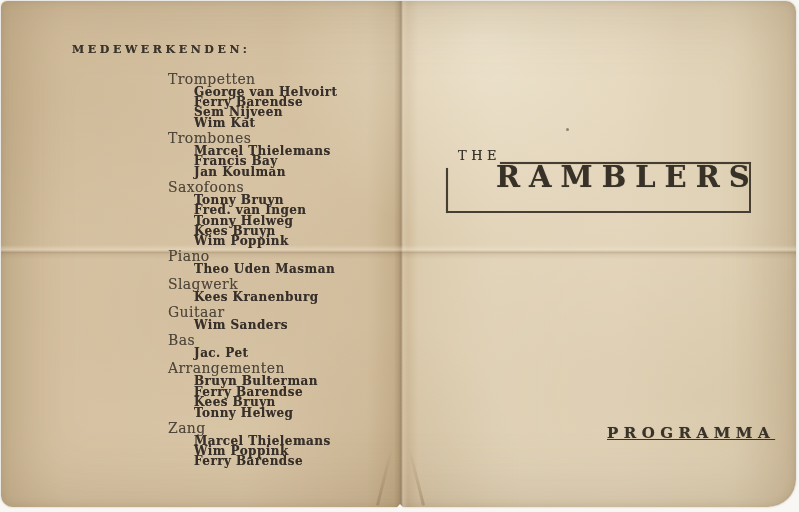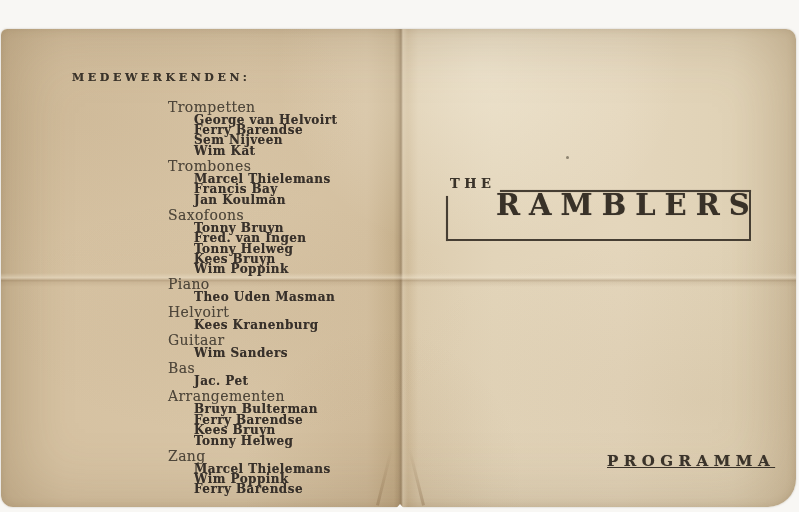--- a/index.html
+++ b/index.html
@@ -18,21 +18,20 @@
       radial-gradient(ellipse at 60% 8%, rgba(248,242,226,0.45), transparent 30%),
       radial-gradient(ellipse at 48% 95%, rgba(140,108,70,0.12), transparent 24%),
       linear-gradient(90deg,
         #cdb896 0%, #d6c2a2 8%, #d8c5a6 30%, #d4c0a0 46%,
         #c6b08c 49.8%, #ddcdb0 52.5%, #e2d4b9 62%,
         #e4d6bc 78%, #e0d2b6 92%, #d6c5a6 100%);
     box-shadow:
       inset 0 0 70px rgba(120,95,60,0.28),
       inset 0 0 8px rgba(120,95,60,0.22),
       0 0 2px rgba(100,90,70,0.35);
-    margin-top: 28px;
   }
 
   
   .fold {
     position:absolute; left:393px; top:0; bottom:0; width:14px;
     background:linear-gradient(90deg,
       transparent 0%, rgba(110,85,55,0.16) 30%, rgba(88,64,38,0.34) 50%,
       rgba(236,226,206,0.35) 64%, transparent 100%);
   }
   .fold-v { position:absolute; bottom:0; width:3px; height:58px;
@@ -73,22 +72,22 @@
   .name {
     font-size:12px; font-weight:700; line-height:10.45px;
     letter-spacing:0.45px; color:#37302a; margin-left:26px;
     text-shadow:0 0 0.6px rgba(55,48,42,0.5);
     white-space:nowrap;
   }
 
   
   .logo { position:absolute; left:46px; top:146px; width:305px; height:66px; }
   .logo .the {
-    position:absolute; left:4px; top:1px;
-    font-size:13px; font-weight:700; letter-spacing:4.5px; color:#3a332a;
+    position:absolute; left:12px; top:1px;
+    font-size:13px; font-weight:400; letter-spacing:4.5px; color:#3a332a;
     text-shadow:0 0 0.6px rgba(58,51,42,0.6);
   }
   .logo .toprule { position:absolute; left:54px; right:0; top:15px; height:2px;
     background:#463e33; box-shadow:0 0 1px rgba(70,62,51,0.6); }
   .logo .leftrule { position:absolute; left:0; top:21px; bottom:0; width:2px;
     background:#463e33; box-shadow:0 0 1px rgba(70,62,51,0.6); }
   .logo .box { position:absolute; left:0; right:0; top:15px; bottom:0;
     border-right:2px solid #463e33; border-bottom:2px solid #463e33; }
   .logo .ramblers {
     position:absolute; left:50px; top:13px;
@@ -143,21 +142,21 @@
             <div class="name">Fred. van Ingen</div>
             <div class="name">Tonny Helweg</div>
             <div class="name">Kees Bruyn</div>
             <div class="name">Wim Poppink</div>
           </div>
           <div class="section">
             <div class="label">Piano</div>
             <div class="name">Theo Uden Masman</div>
           </div>
           <div class="section">
-            <div class="label">Helvoirt</div>
+            <div class="label">Slagwerk</div>
             <div class="name">Kees Kranenburg</div>
           </div>
           <div class="section">
             <div class="label">Guitaar</div>
             <div class="name">Wim Sanders</div>
           </div>
           <div class="section">
             <div class="label">Bas</div>
             <div class="name">Jac. Pet</div>
           </div>

